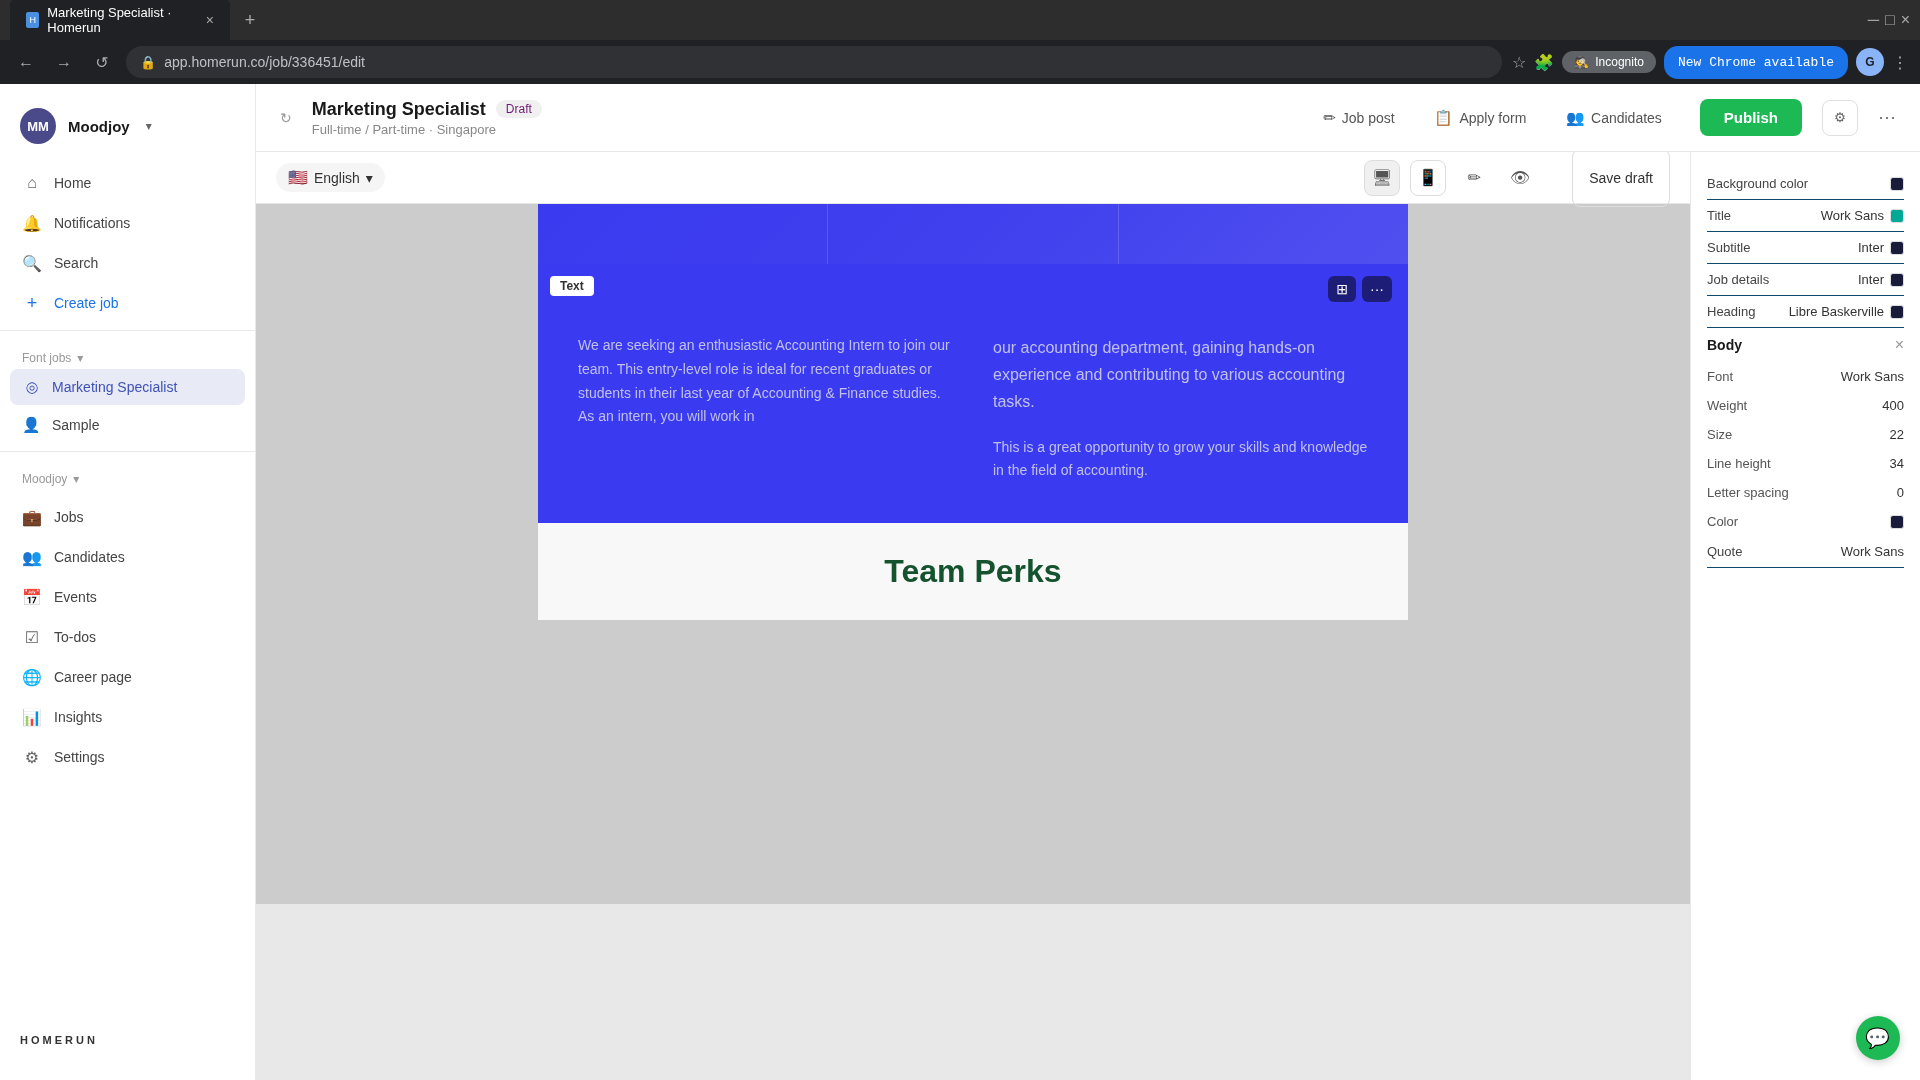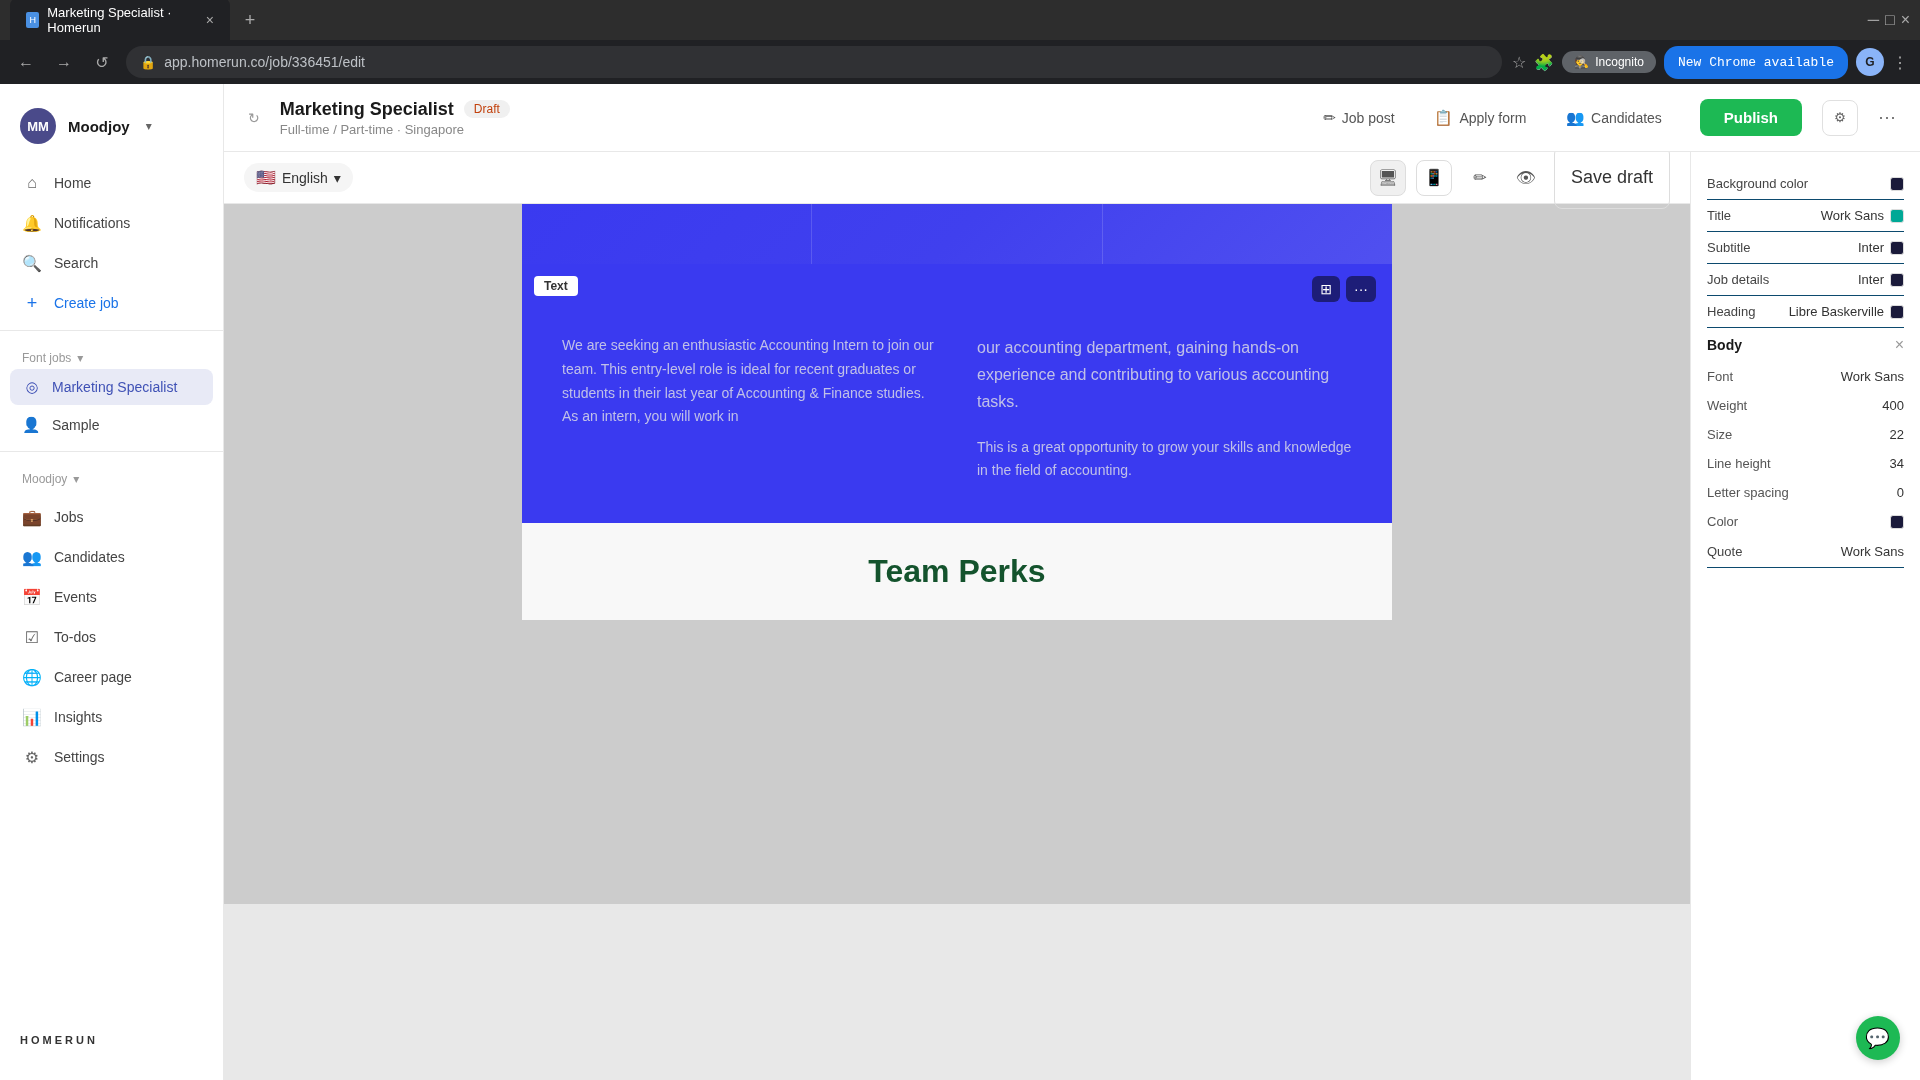--- a/index.html
+++ b/index.html
@@ -22,21 +22,21 @@
     .browser-actions { display: flex; align-items: center; gap: 8px; }
     .incognito-btn { background: #5f6368; color: white; border-radius: 14px; padding: 4px 12px; font-size: 12px; display: flex; align-items: center; gap: 6px; }
     .new-chrome-btn { background: #1a73e8; color: white; border-radius: 14px; padding: 9px 14px; font-size: 13px; font-weight: 500; cursor: pointer; border: none; font-family: Liberation Mono, monospace; }
     .profile-circle { width: 28px; height: 28px; background: #8ab4f8; border-radius: 50%; display: flex; align-items: center; justify-content: center; font-size: 12px; color: #202124; font-weight: bold; }
     .star-icon, .menu-icon { color: #aaa; font-size: 16px; cursor: pointer; }
 
     
     .app-container { display: flex; flex: 1; background: #fff; }
 
     
-    .sidebar { width: 224px; background: #fff; border-right: 1px solid #e8e8e8; display: flex; flex-direction: column; padding: 16px 0; flex-shrink: 0; }
+    .sidebar { width: 256px; background: #fff; border-right: 1px solid #e8e8e8; display: flex; flex-direction: column; padding: 16px 0; flex-shrink: 0; }
     .sidebar-logo-row { display: flex; align-items: center; gap: 12px; padding: 8px 20px 20px; }
     .avatar-mm { width: 36px; height: 36px; background: #4a4a8a; border-radius: 50%; display: flex; align-items: center; justify-content: center; color: white; font-size: 13px; font-weight: bold; }
     .company-name { font-size: 15px; font-weight: 600; color: #1a1a1a; }
     .chevron-down { color: #666; font-size: 12px; margin-left: 4px; }
     .sidebar-nav { display: flex; flex-direction: column; gap: 2px; padding: 0 10px; }
     .nav-item { display: flex; align-items: center; gap: 12px; padding: 9px 12px; border-radius: 8px; cursor: pointer; color: #444; font-size: 14px; }
     .nav-icon { width: 20px; height: 20px; display: flex; align-items: center; justify-content: center; color: #666; font-size: 16px; }
     .section-label { font-size: 12px; color: #999; padding: 12px 22px 4px; font-weight: 500; display: flex; align-items: center; gap: 6px; }
     .jobs-section { display: flex; flex-direction: column; gap: 2px; padding: 0 10px; }
     .job-item { display: flex; align-items: center; gap: 10px; padding: 8px 12px; border-radius: 8px; cursor: pointer; font-size: 14px; color: #444; }
@@ -48,40 +48,40 @@
     .divider { height: 1px; background: #e8e8e8; margin: 8px 0; }
 
     
     .main-content { flex: 1; display: flex; flex-direction: column; overflow: hidden; }
 
     
     .top-bar { height: 68px; border-bottom: 1px solid #e8e8e8; display: flex; align-items: center; padding: 0 24px; gap: 20px; background: #fff; }
     .job-title-section { display: flex; flex-direction: column; gap: 2px; flex: 1; }
     .job-title-row { display: flex; align-items: center; gap: 10px; }
     .job-title-text { font-size: 18px; font-weight: 600; color: #1a1a1a; }
-    .draft-badge { background: #f0f0f0; color: #c2410c; border-radius: 12px; padding: 2px 10px; font-size: 12px; }
+    .draft-badge { background: #f0f0f0; color: #701a75; border-radius: 12px; padding: 2px 10px; font-size: 12px; }
     .job-meta { font-size: 13px; color: #888; }
     .sync-icon { color: #999; font-size: 14px; cursor: pointer; }
     .tab-nav { display: flex; gap: 4px; }
     .tab-btn { display: flex; align-items: center; gap: 6px; padding: 8px 18px; border-radius: 20px; font-size: 14px; cursor: pointer; border: none; background: none; color: #555; }
     .tab-icon { font-size: 15px; }
     .publish-btn { background: #1db954; color: white; border: none; border-radius: 8px; padding: 10px 24px; font-size: 15px; font-weight: 600; cursor: pointer; display: flex; align-items: center; gap: 8px; }
     .settings-btn { width: 36px; height: 36px; border-radius: 8px; border: 1px solid #e0e0e0; background: none; cursor: pointer; display: flex; align-items: center; justify-content: center; color: #666; }
     .more-btn { color: #666; font-size: 18px; cursor: pointer; background: none; border: none; }
 
     
     .editor-area { flex: 1; display: flex; overflow: hidden; }
     .editor-main { flex: 1; overflow-y: auto; background: #e8e8e8; }
     .editor-toolbar { height: 52px; background: #fff; border-bottom: 1px solid #e8e8e8; display: flex; align-items: center; padding: 0 20px; gap: 16px; }
     .lang-selector { display: flex; align-items: center; gap: 6px; background: #f5f5f5; border-radius: 16px; padding: 5px 12px; font-size: 14px; color: #333; cursor: pointer; }
     .flag { font-size: 16px; }
     .device-btn { width: 36px; height: 36px; border-radius: 8px; border: 1px solid #ddd; background: none; cursor: pointer; display: flex; align-items: center; justify-content: center; color: #555; font-size: 16px; }
     .device-btn.active { background: #f0f0f0; }
     .toolbar-icon-btn { width: 36px; height: 36px; border-radius: 8px; border: none; background: none; cursor: pointer; display: flex; align-items: center; justify-content: center; color: #555; font-size: 16px; }
-    .save-draft-btn { border: 1px solid #ddd; background: none; border-radius: 8px; padding: 20px 16px; font-size: 18px; cursor: pointer; color: #333; }
+    .save-draft-btn { border: 1px solid #ddd; background: none; border-radius: 8px; padding: 20px 16px; font-size: 14px; cursor: pointer; color: #333; margin-left: 24px; }
 
     
     .canvas { margin: 0 auto; width: 870px; }
     .canvas-header-area { background: linear-gradient(135deg, #3a3af0 0%, #4040ee 50%, #5050f0 100%); height: 60px; display: flex; }
     .header-col { flex: 1; border-right: 1px solid rgba(255,255,255,0.15); }
     .text-block { background: #3a3af0; position: relative; padding: 30px 40px 40px; }
     .text-block-label { position: absolute; top: 12px; left: 12px; background: white; border-radius: 4px; padding: 3px 10px; font-size: 12px; font-weight: 600; color: #333; }
     .text-block-actions { position: absolute; top: 12px; right: 16px; display: flex; gap: 6px; }
     .block-action-btn { background: rgba(0,0,0,0.5); color: white; border: none; border-radius: 6px; padding: 5px 8px; cursor: pointer; font-size: 14px; display: flex; align-items: center; }
     .content-cols { display: grid; grid-template-columns: 1fr 1fr; gap: 40px; margin-top: 40px; }

